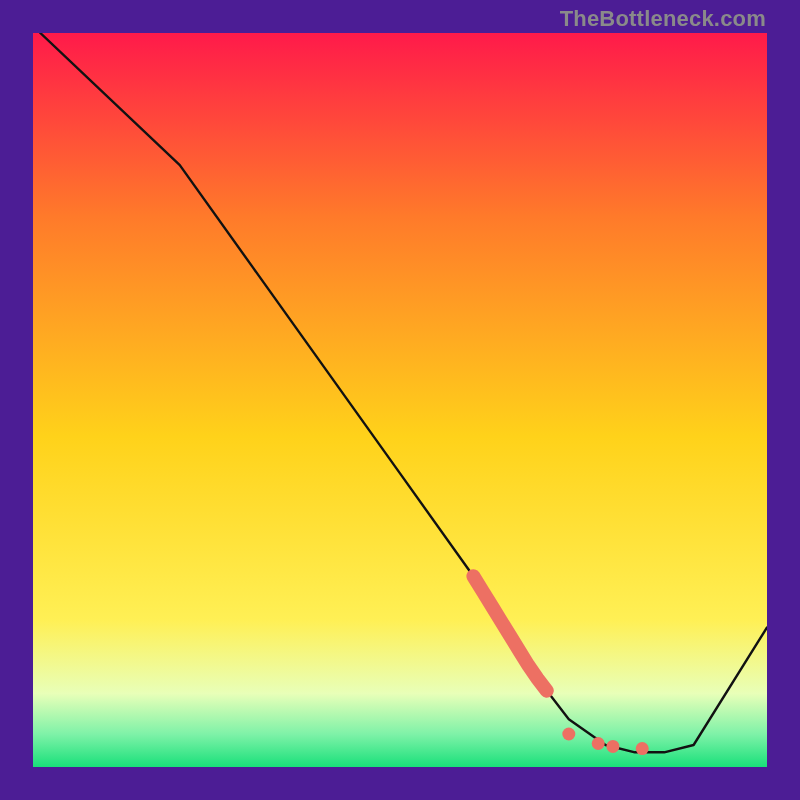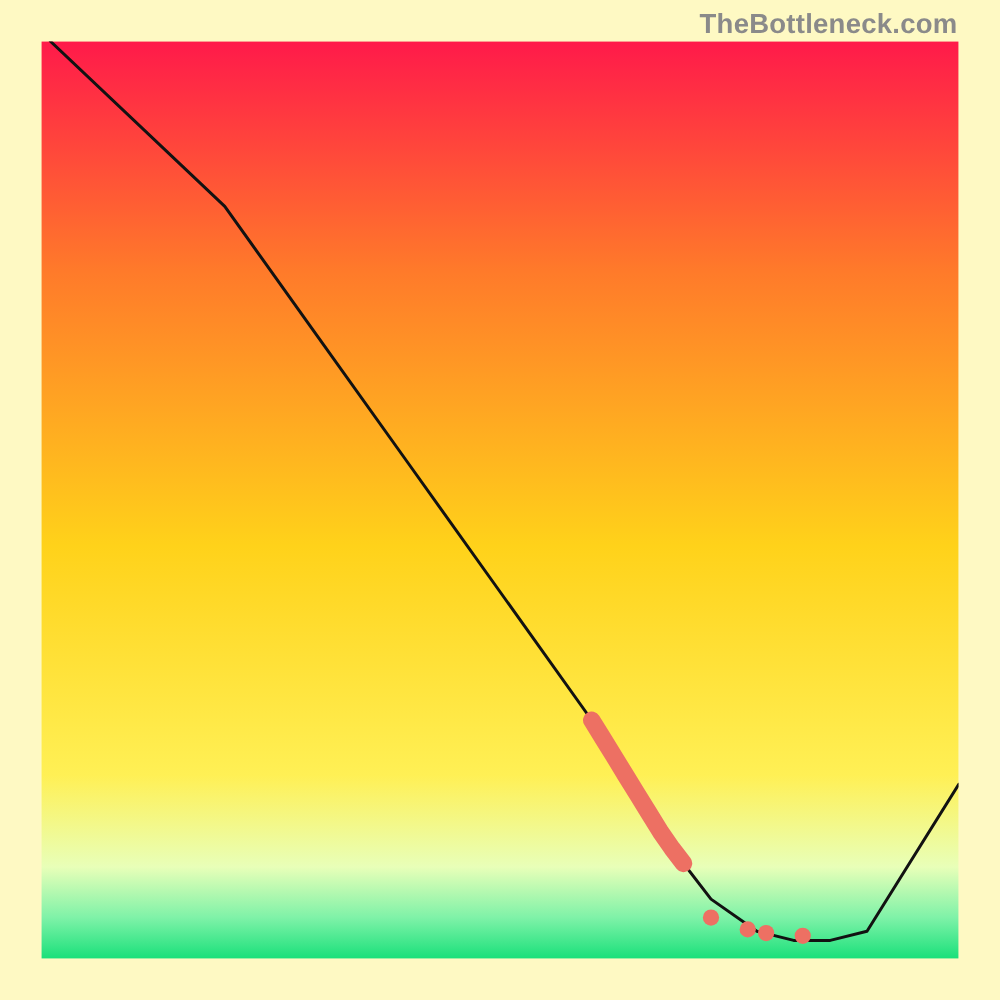--- a/index.html
+++ b/index.html
@@ -9,21 +9,21 @@
     height: 800px;
     background: #000;
     overflow: hidden;
   }
   .frame {
     position: absolute;
     left: 0;
     top: 0;
     width: 800px;
     height: 800px;
-    background: #fef9c3;
+    background: #4c1d95;
   }
   .plot-area {
     position: absolute;
     left: 33px;
     top: 33px;
     width: 734px;
     height: 734px;
     overflow: hidden;
   }
   .gradient-bg {

